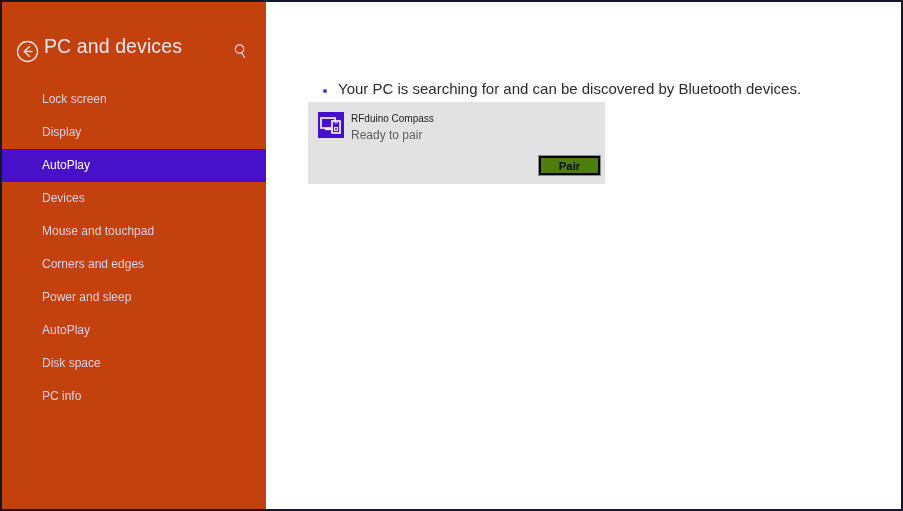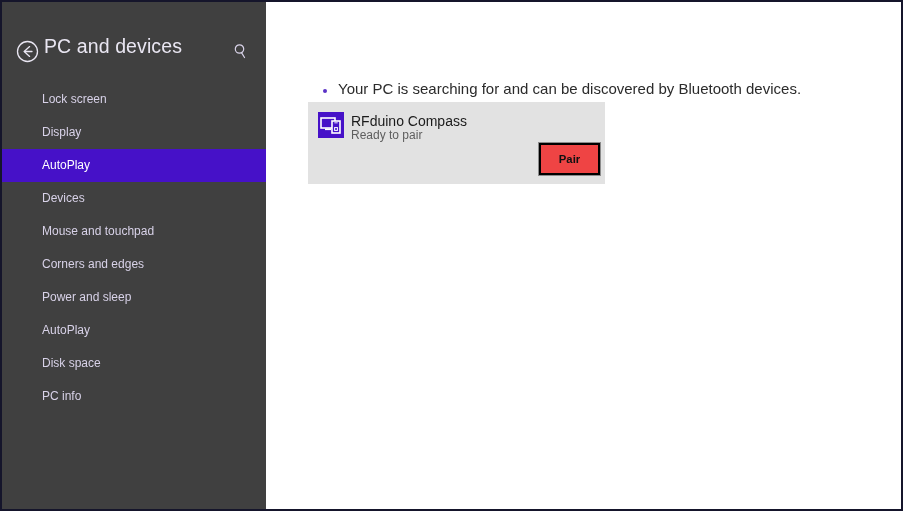--- a/index.html
+++ b/index.html
@@ -21,21 +21,21 @@
     overflow: hidden;
   }
 
   
   .sidebar {
     position: absolute;
     left: 0;
     top: 0;
     width: 264px;
     height: 100%;
-    background: #404040;
+    background: #c2410c;
     overflow: hidden;
   }
 
   .sidebar-header {
     position: relative;
     height: 66px;
   }
 
   .back-button {
     position: absolute;
@@ -157,41 +157,41 @@
     width: 26px;
     height: 26px;
     background: #4611c8;
   }
   .device-icon svg { display: block; }
 
   .device-name {
     position: absolute;
     left: 43px;
     top: 11px;
-    font-size: 14px;
+    font-size: 10px;
     color: #1b1b1b;
     white-space: nowrap;
   }
 
   .device-status {
     position: absolute;
     left: 43px;
     top: 26px;
     font-size: 12px;
     color: #5e5e5e;
     white-space: nowrap;
   }
 
   .pair-button {
     position: absolute;
     right: 4px;
     bottom: 8px;
     width: 63px;
-    height: 34px;
-    background: #ef4444;
+    height: 21px;
+    background: #4d7c0f;
     border: 1px solid #8c8c8c;
     outline: 2px solid #000000;
     outline-offset: -3px;
     font-family: "Liberation Sans", sans-serif;
     font-size: 11.3px;
     font-weight: bold;
     color: #111111;
     cursor: pointer;
     display: flex;
     align-items: center;

